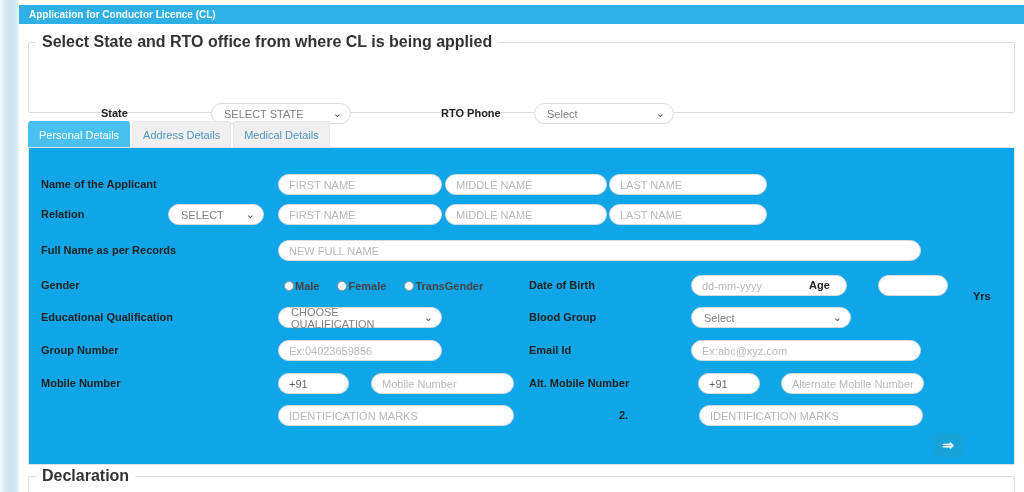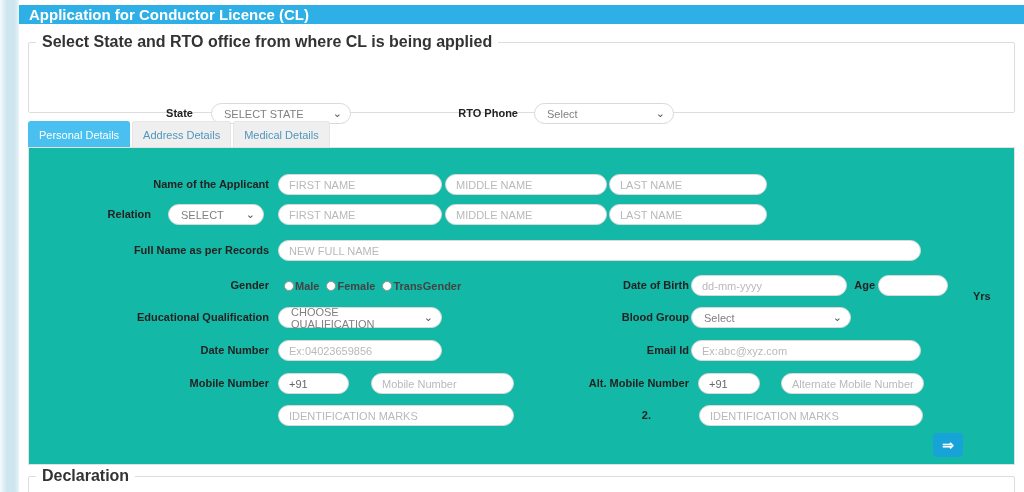--- a/index.html
+++ b/index.html
@@ -1,43 +1,43 @@
 <!DOCTYPE html>
 <html><head>
 <meta charset="utf-8">
 <style>
   * { margin:0; padding:0; box-sizing:border-box; }
   html,body { width:1024px; height:492px; background:#fff; font-family:"Liberation Sans", sans-serif; }
   .page { position:relative; width:1024px; height:492px; overflow:hidden; background:#fff; }
   .left-strip { position:absolute; left:0; top:0; width:19px; height:100%;
     background:linear-gradient(to right,#f4fafd 0%,#cfe6f0 35%,#cfe6f0 78%,#e9f4f9 100%); }
   .header-bar { position:absolute; left:19px; top:5px; width:1005px; height:19px;
-    background:#2eafe6; color:#fff; font-size:15px; font-weight:bold; line-height:19px; padding-left:10px; }
+    background:#2eafe6; color:#fff; font-size:10px; font-weight:bold; line-height:19px; padding-left:10px; }
   fieldset { position:absolute; border:1px solid #ddd; border-radius:2px; padding:0; background:#fff; }
   legend { font-size:16px; font-weight:bold; color:#333; padding:0 6px; margin-left:7px; }
   #fs-state { left:28px; top:33px; width:987px; height:80px; }
   #fs-decl  { left:28px; top:467px; width:987px; height:60px; }
   .f-lbl { position:absolute; height:21px; line-height:21px; font-size:11px; font-weight:bold;
-    color:#222; text-align:right; white-space:nowrap; }
+    color:#222; text-align:left; white-space:nowrap; }
   .f-lbl.left-align { text-align:left; }
   .inp { position:absolute; height:21px; border:1px solid #d9d9d9; border-radius:12px;
     background:#fff; font-size:11px; padding:0 10px; color:#666; outline:none;
     font-family:"Liberation Sans", sans-serif; }
   .inp::placeholder { color:#b9b9b9; opacity:1; }
   .sel { position:absolute; height:21px; border:1px solid #d9d9d9; border-radius:12px;
     background:#fff; font-size:11px; padding:0 8px 0 12px; color:#808080;
     display:flex; align-items:center; justify-content:space-between; cursor:pointer; }
   .sel .chev { color:#555; font-size:11px; line-height:1; margin-left:6px; }
   .tabs { position:absolute; left:28px; top:121px; height:26px; display:flex; gap:2px; }
   .tab { height:26px; line-height:26px; padding:0 10px; font-size:11px; cursor:pointer;
     border-radius:3px 3px 0 0; background:#efefef; color:#5096be; border:1px solid #e6e6e6; border-bottom:none; }
   .tab.active { background:#49c0f0; color:#fff; border-color:#49c0f0; }
   .panel { position:absolute; left:28px; top:147px; width:987px; height:318px;
-    border:1px solid #e2e2e2; background:#14b8a6; }
-  .radio-row { position:absolute; display:flex; align-items:center; height:21px; gap:7px; }
+    border:1px solid #e2e2e2; background:#0ea5e9; }
+  .radio-row { position:absolute; display:flex; align-items:center; height:21px; gap:18px; }
   .radio-opt { display:flex; align-items:center; font-size:11px; font-weight:bold; color:#444; cursor:pointer; }
   .radio-circle { width:10px; height:10px; border:1px solid #999; border-radius:50%;
     background:#fff; margin-right:1px; flex:0 0 auto; }
   .next-btn { position:absolute; left:904px; top:285px; width:30px; height:24px;
     background:#17a2d8; border:none; border-radius:4px; color:#fff; font-size:14px;
     font-weight:bold; display:flex; align-items:center; justify-content:center; cursor:pointer; }
 </style>
 </head>
 <body>
 
@@ -112,21 +112,21 @@
     <div class="sel" style="left:249px; top:159px; width:164px;">
       <span>CHOOSE QUALIFICATION</span>
       <span class="chev">⌄</span>
     </div>
     <div class="f-lbl" style="left:500px; top:159px; width:160px;">Blood Group</div>
     <div class="sel" style="left:662px; top:159px; width:160px;">
       <span>Select</span>
       <span class="chev">⌄</span>
     </div>
 
-    <div class="f-lbl" style="left:12px; top:192px; width:228px;">Date Number</div>
+    <div class="f-lbl" style="left:12px; top:192px; width:228px;">Group Number</div>
     <input class="inp" style="left: 249px; top: 192px; width: 164px;" placeholder="Ex:04023659856">
     <div class="f-lbl" style="left:500px; top:192px; width:160px;">Email Id</div>
     <input class="inp" style="left: 662px; top: 192px; width: 230px;" placeholder="Ex:abc@xyz.com">
 
     <div class="f-lbl" style="left:12px; top:225px; width:228px;">Mobile Number</div>
     <input class="inp" style="left: 249px; top: 225px; width: 71px;" value="+91">
     <input class="inp" style="left: 342px; top: 225px; width: 143px;" placeholder="Mobile Number">
     <div class="f-lbl" style="left:500px; top:225px; width:160px;">Alt. Mobile Number</div>
     <input class="inp" style="left: 669px; top: 225px; width: 62px;" value="+91">
     <input class="inp" style="left: 752px; top: 225px; width: 143px;" placeholder="Alternate Mobile Number">

